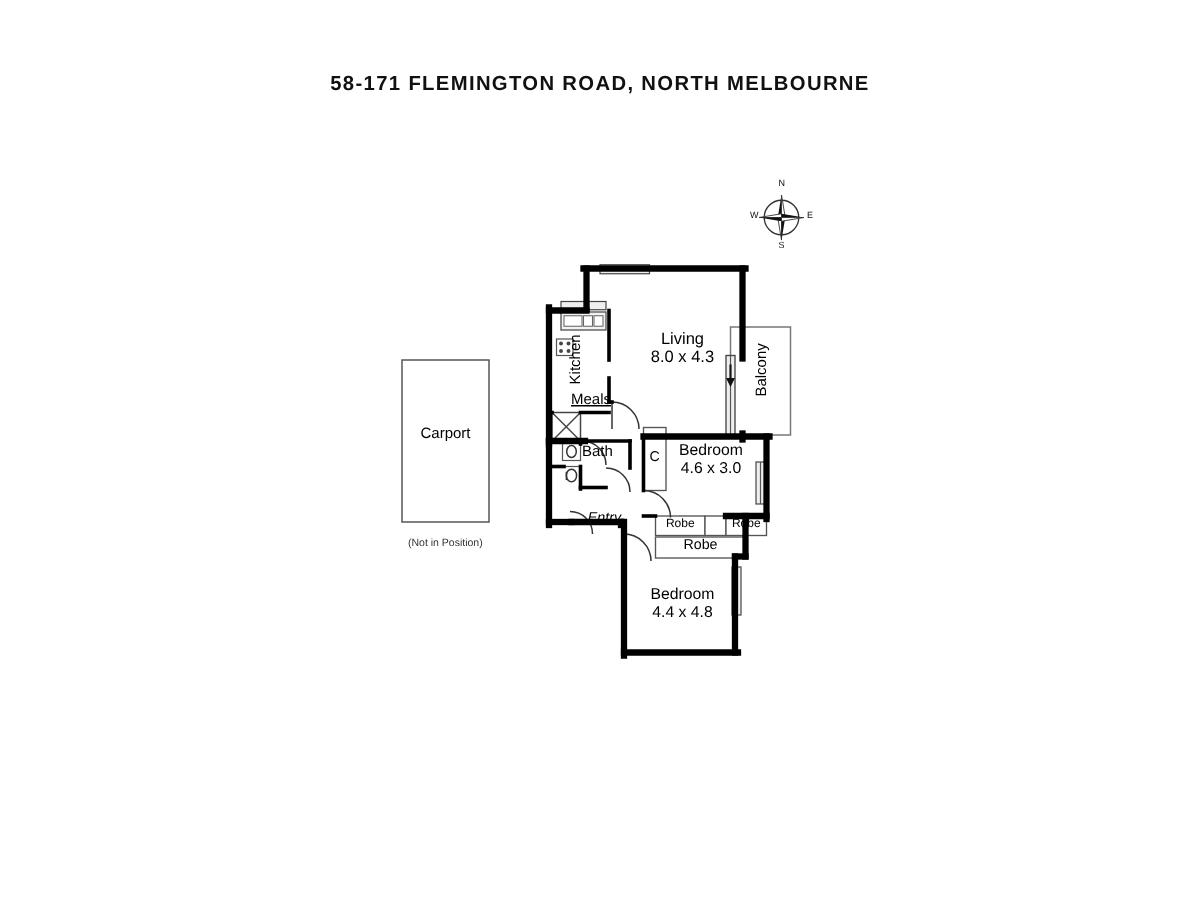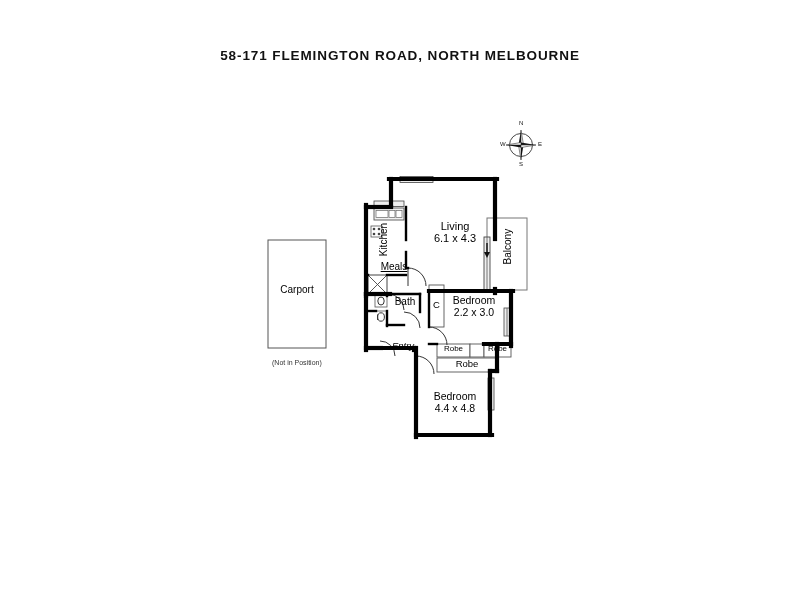--- a/index.html
+++ b/index.html
@@ -227,46 +227,46 @@
     <polygon points="506,145 521,147.5 521,145" fill="#111111"></polygon>
 
     <polygon points="536,145 521,142.5 521,145" fill="#111111"></polygon>
     <polygon points="536,145 521,147.5 521,145" fill="#ffffff" stroke="#333333" stroke-width="0.6"></polygon>
   </g>
 
 </svg>
 
 <div class="plan-label" style="left:421px; top:208px; width:68px; font-size:11px;margin-top:12px;">
   <div>Living</div>
-  <div>6.1 x 4.3</div>
+  <div>8.0 x 4.3</div>
 </div>
 
 <div class="plan-label rot90" style="left:361px; top:234px; width:46px; font-size:10px;">
   <span>Kitchen</span>
 </div>
 
 <div class="plan-label" style="left:371px; top:261px; width:46px; font-size:10px;text-decoration:underline;">
   <span>Meals</span>
 </div>
 
 <div class="plan-label rot90" style="left:485px; top:241px; width:46px; font-size:10px;">
   <span>Balcony</span>
 </div>
 
-<div class="plan-label" style="left:388px; top:296px; width:34px; font-size:10px;">
+<div class="plan-label" style="left:388px; top:296px; width:14px; font-size:10px;">
   <span>Bath</span>
 </div>
 
 <div class="plan-label" style="left:385px; top:341px; width:36px; font-size:9.5px;font-style:italic;">
   <span>Entry</span>
 </div>
 
 <div class="plan-label" style="left:440px; top:295px; width:68px; font-size:10.5px;">
   <div>Bedroom</div>
-  <div>2.2 x 3.0</div>
+  <div>4.6 x 3.0</div>
 </div>
 
 <div class="plan-label" style="left:421px; top:391px; width:68px; font-size:10.5px;">
   <div>Bedroom</div>
   <div>4.4 x 4.8</div>
 </div>
 
 <div class="plan-label" style="left:268px; top:284px; width:58px; font-size:10px;text-align:center;">
   <span>Carport</span>
 </div>

